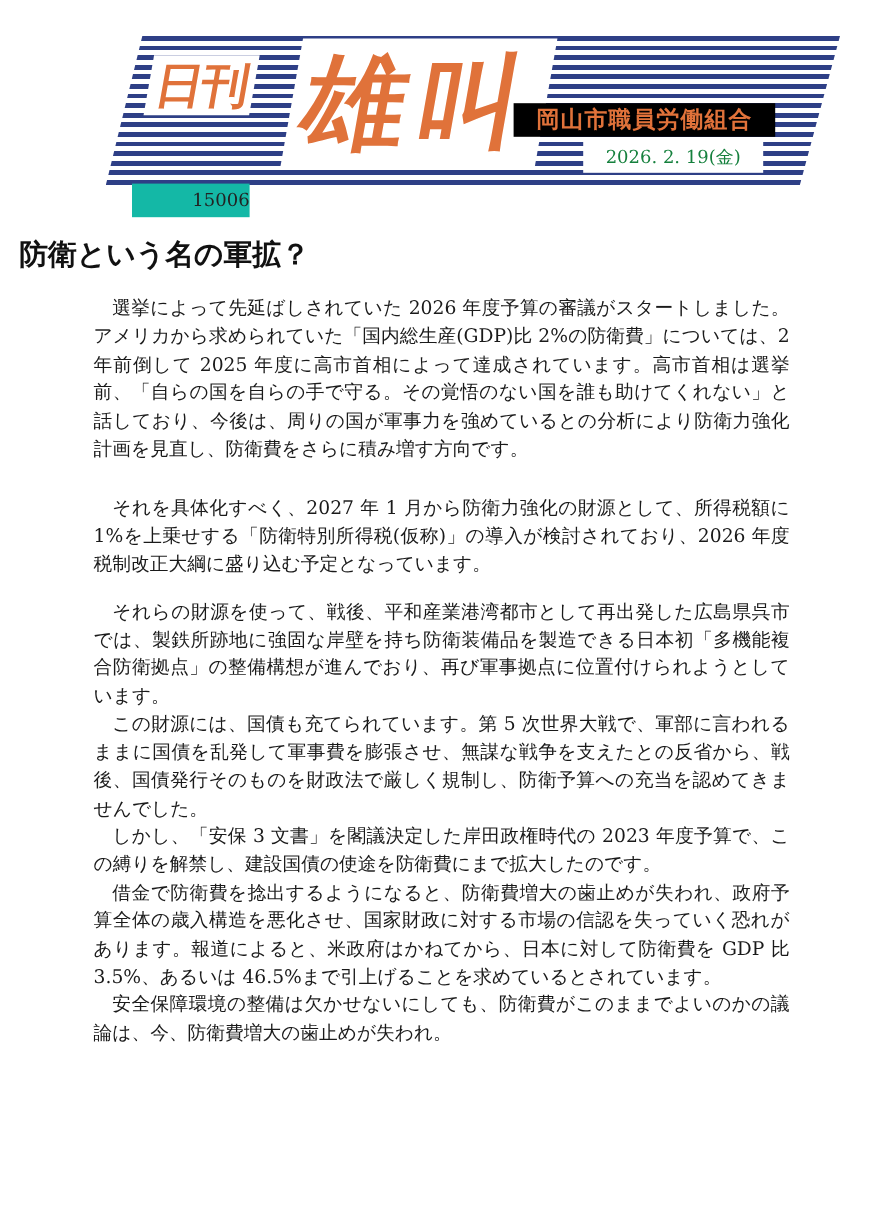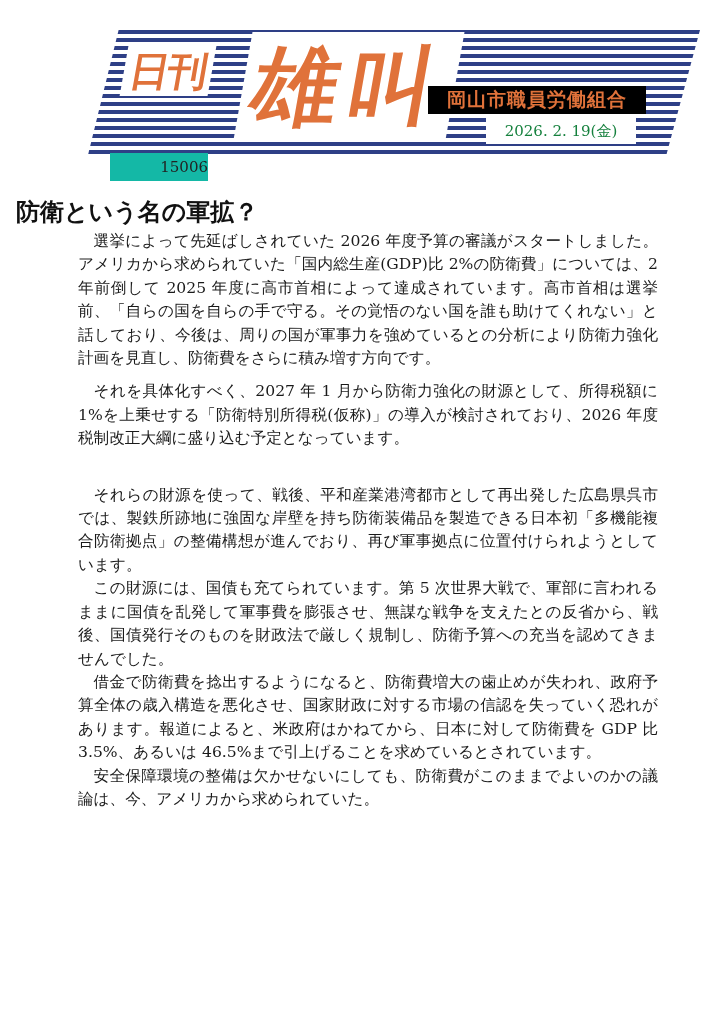--- a/index.html
+++ b/index.html
@@ -51,26 +51,26 @@
     background: #fff; display: flex; align-items: center; justify-content: center;
   }
   .date-box span { font-family: "DejaVu Serif", serif; font-size: 15px; color: #15803d; }
 
   
   .headline {
     position: absolute; top: 180px; left: 0; width: 725px; text-align: left;
     font-family: "DejaVu Sans", sans-serif; font-size: 24px; color: #111; padding-left: 16px;
   }
   .article {
-    position: absolute; left: 78px; top: 230px; width: 580px;
+    position: absolute; left: 78px; top: 246px; width: 580px;
     font-size: 15.6px; line-height: 23.4px; text-align: justify;
   }
   .article p { margin: 0; text-indent: 1em; }
-  .article p.gap-before { margin-top: 10px; }
-  .article p.gap-large { margin-top: 33px; }
+  .article p.gap-before { margin-top: 26px; }
+  .article p.gap-large { margin-top: 16px; }
 </style>
 </head>
 <body>
 
 <header class="masthead">
   <div class="stripes"></div>
   <div class="title-small">
     <span>日刊</span>
   </div>
   <div class="title-big">
@@ -87,15 +87,16 @@
   </div>
 </header>
 
 <h1 class="headline">防衛という名の軍拡？</h1>
 
 <main class="article">
   <p>選挙によって先延ばしされていた 2026 年度予算の審議がスタートしました。アメリカから求められていた「国内総生産(GDP)比 2%の防衛費」については、2 年前倒して 2025 年度に高市首相によって達成されています。高市首相は選挙前、「自らの国を自らの手で守る。その覚悟のない国を誰も助けてくれない」と話しており、今後は、周りの国が軍事力を強めているとの分析により防衛力強化計画を見直し、防衛費をさらに積み増す方向です。</p>
   <p class="gap-before">それを具体化すべく、2027 年 1 月から防衛力強化の財源として、所得税額に 1%を上乗せする「防衛特別所得税(仮称)」の導入が検討されており、2026 年度税制改正大綱に盛り込む予定となっています。</p>
   <p class="gap-large">それらの財源を使って、戦後、平和産業港湾都市として再出発した広島県呉市では、製鉄所跡地に強固な岸壁を持ち防衛装備品を製造できる日本初「多機能複合防衛拠点」の整備構想が進んでおり、再び軍事拠点に位置付けられようとしています。</p>
   <p>この財源には、国債も充てられています。第 5 次世界大戦で、軍部に言われるままに国債を乱発して軍事費を膨張させ、無謀な戦争を支えたとの反省から、戦後、国債発行そのものを財政法で厳しく規制し、防衛予算への充当を認めてきませんでした。</p>
+  <p>しかし、「安保 3 文書」を閣議決定した岸田政権時代の 2023 年度予算で、この縛りを解禁し、建設国債の使途を防衛費にまで拡大したのです。</p>
   <p>借金で防衛費を捻出するようになると、防衛費増大の歯止めが失われ、政府予算全体の歳入構造を悪化させ、国家財政に対する市場の信認を失っていく恐れがあります。報道によると、米政府はかねてから、日本に対して防衛費を GDP 比 3.5%、あるいは 46.5%まで引上げることを求めているとされています。</p>
-  <p>安全保障環境の整備は欠かせないにしても、防衛費がこのままでよいのかの議論は、今、アメリカから求められていた。</p>
+  <p>安全保障環境の整備は欠かせないにしても、防衛費がこのままでよいのかの議論は、今、防衛費増大の歯止めが失われ。</p>
 </main>
 
 </body></html>

